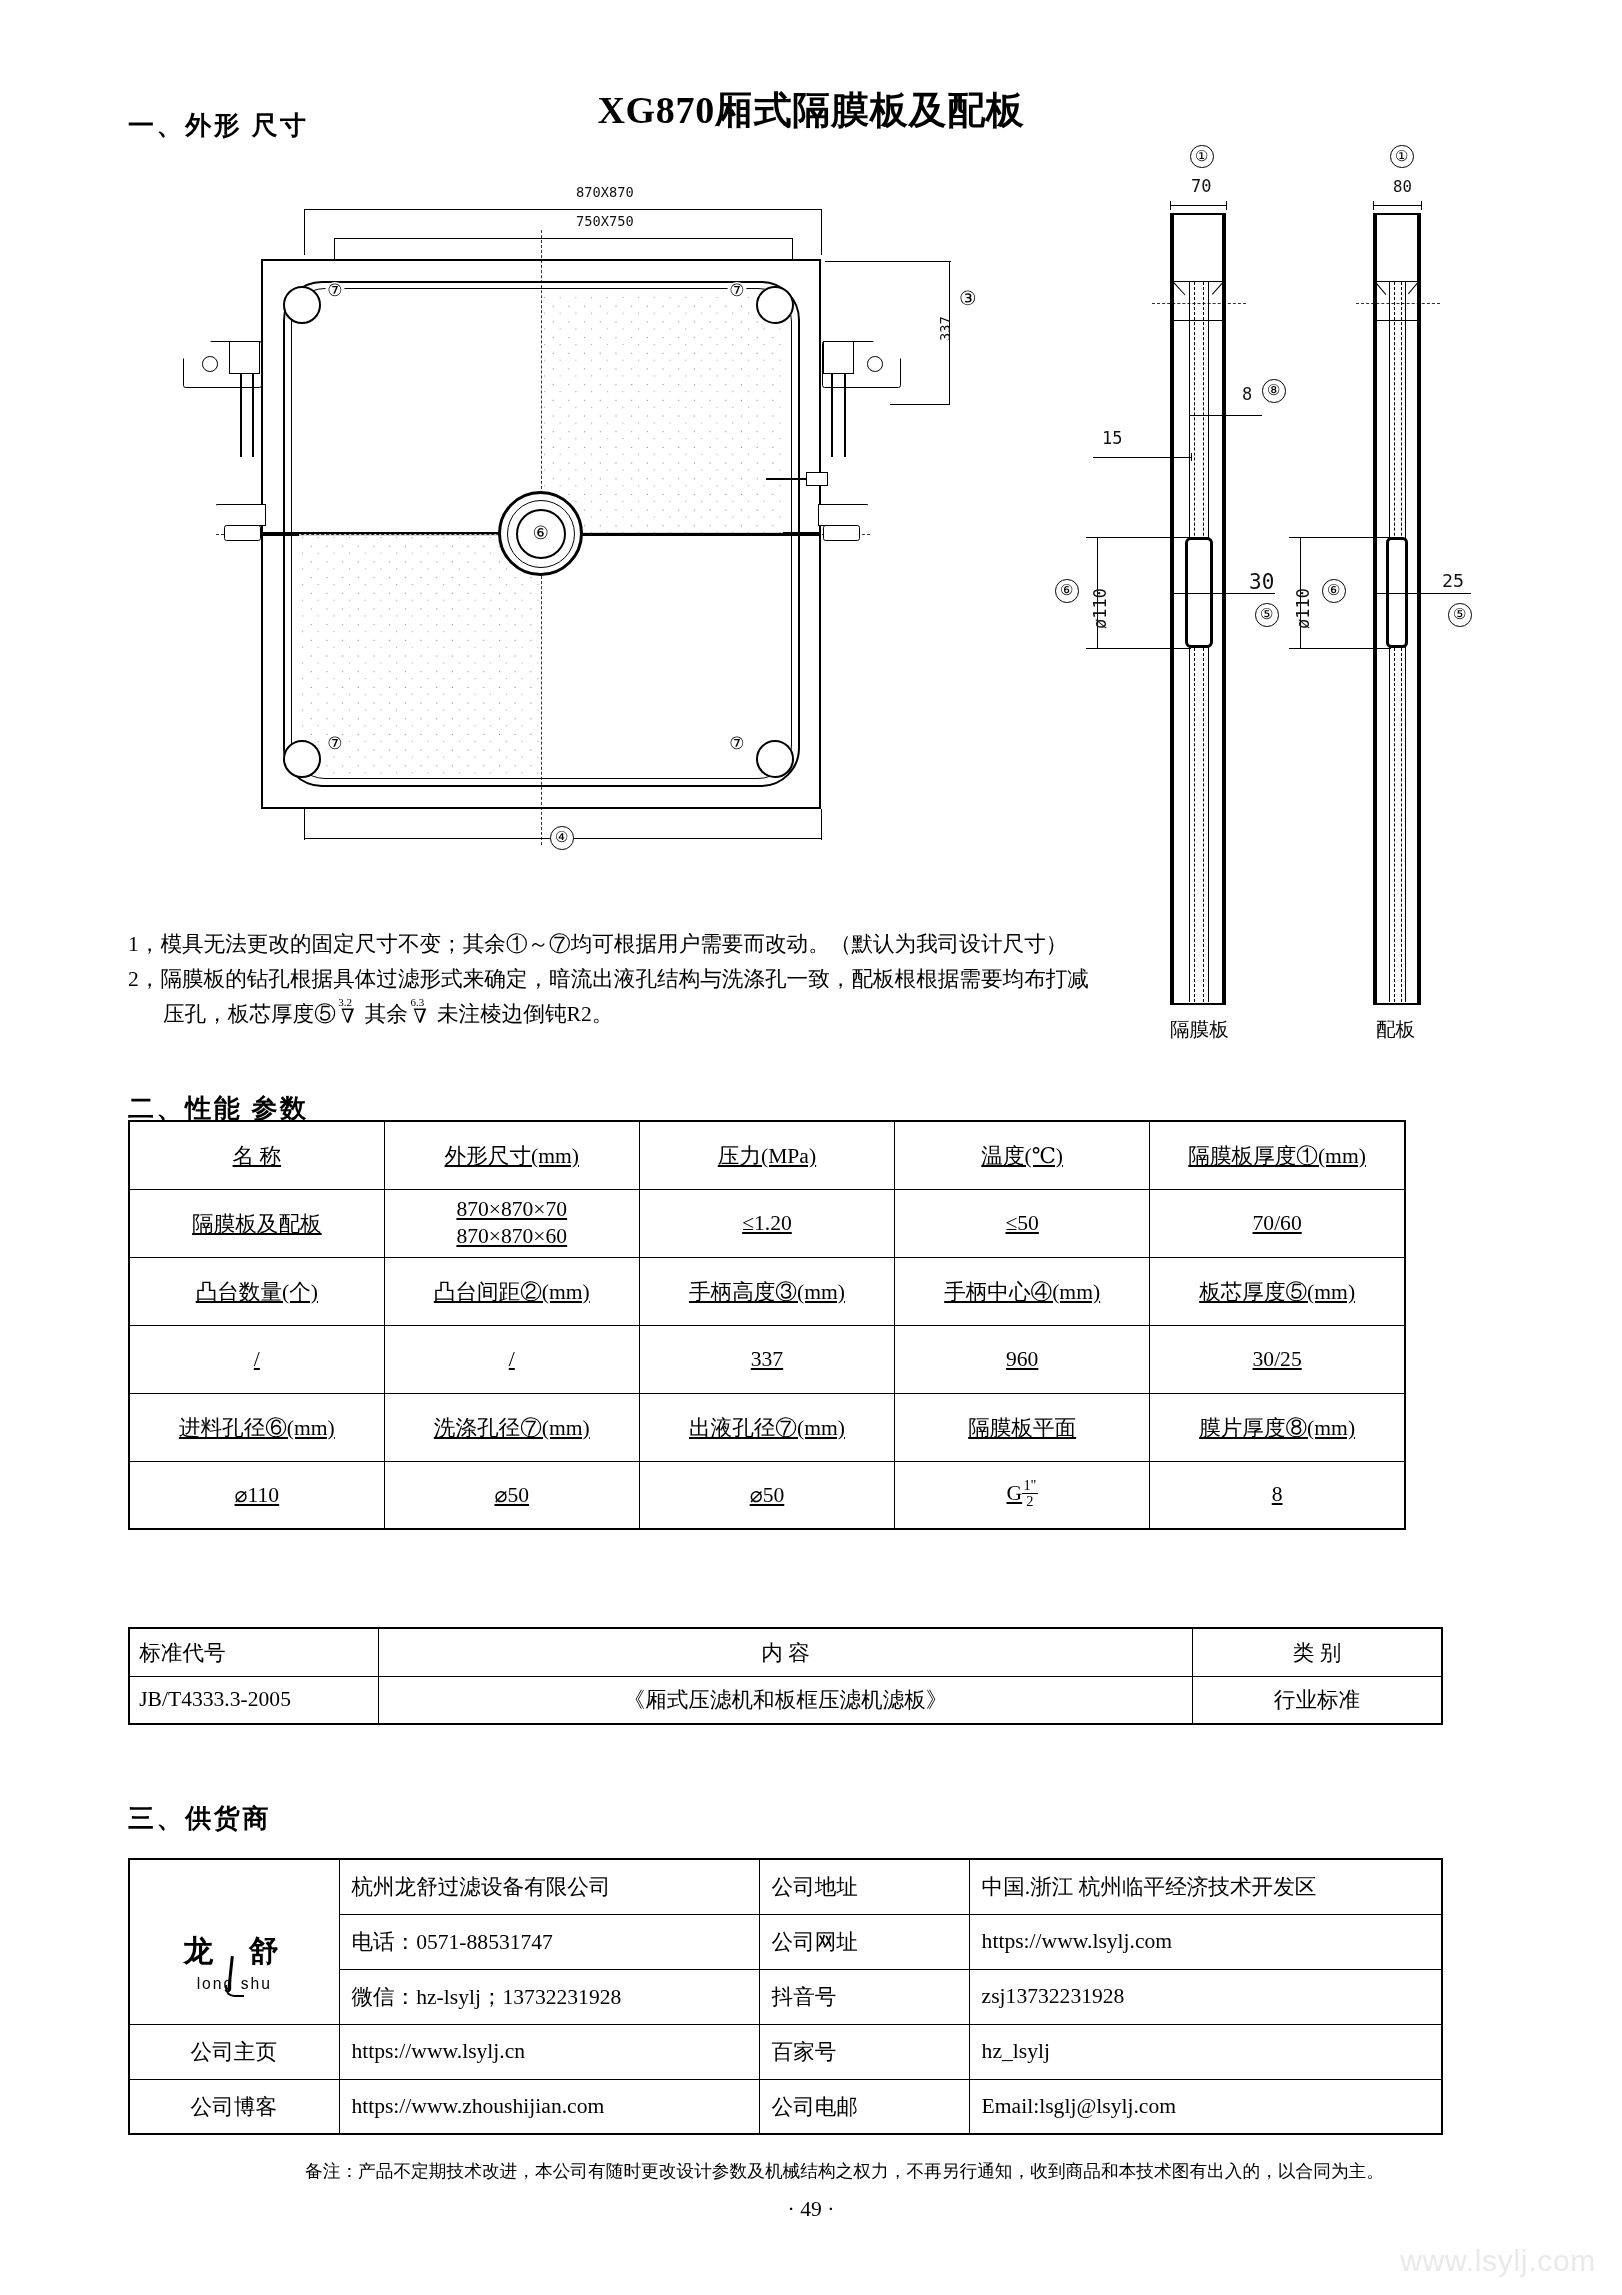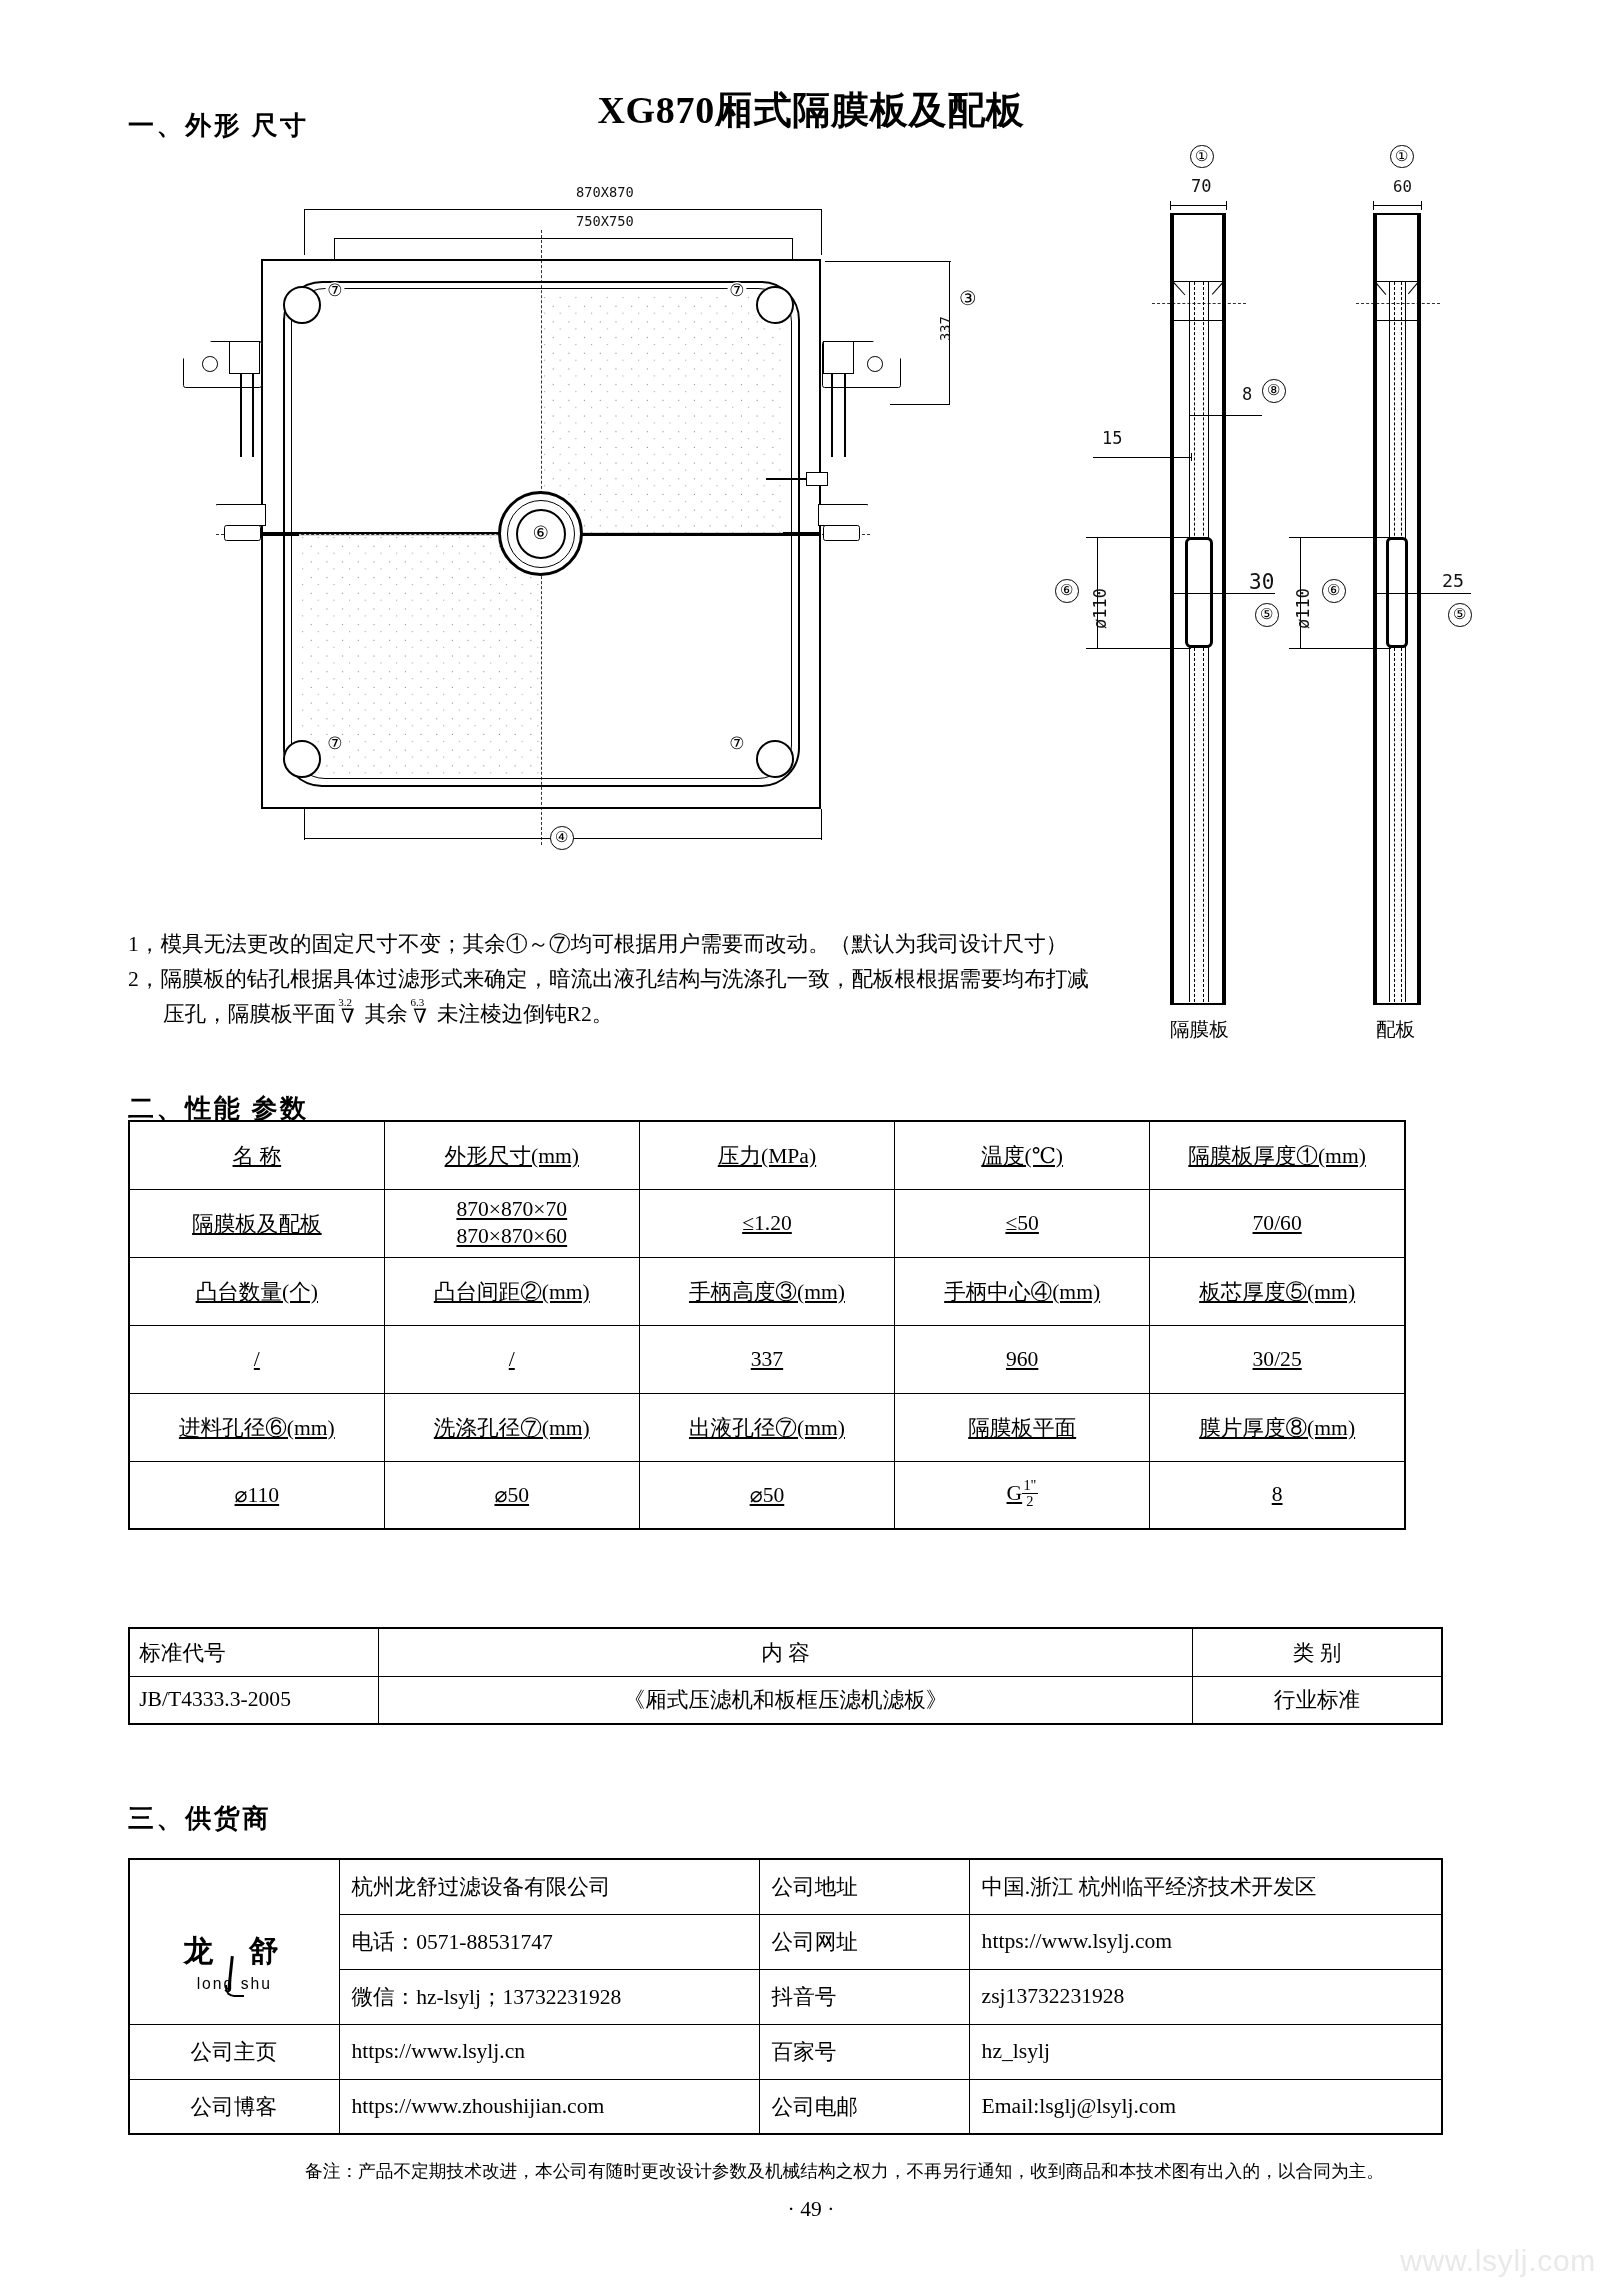--- a/index.html
+++ b/index.html
@@ -311,21 +311,21 @@
     <div class="dimtext vtext" style="left:972px; top:478px; transform:rotate(-90deg); font-size:17px;">ø110</div>
     <div class="circnum" style="left:937px; top:428px;">⑥</div>
 
     <div class="dimtext" style="left:1131px; top:419px; font-size:21px;">30</div>
     <div class="circnum" style="left:1137px; top:452px;">⑤</div>
     <div class="line hl" style="left:1052px; top:442px; width:105px;"></div>
 
     <div class="viewlabel" style="left:1052px; top:865px;">隔膜板</div>
 
     <div class="circnum" style="left:1272px; top:-6.5px;">①</div>
-    <div class="dimtext" style="left:1275px; top:26px; font-size:15.7px;">60</div>
+    <div class="dimtext" style="left:1275px; top:26px; font-size:15.7px;">80</div>
     <div class="line hl" style="left:1255px; top:54px; width:48px;"></div>
     <div class="line vl" style="left:1255px; top:50px; height:9.2px;"></div>
     <div class="line vl" style="left:1303px; top:50px; height:9.2px;"></div>
 
     <div class="sect" style="left:1255px; top:62px; width:48px; height:792px;"></div>
     <div class="sect-core" style="left:1271px; top:131px; width:17px; height:720px;"></div>
     <div class="line vl" style="left:1276px; top:131px; height:720px; border-left:0.7px dashed #000; background:transparent; width:0;"></div>
     <div class="line vl" style="left:1283px; top:131px; height:720px; border-left:0.7px dashed #000; background:transparent; width:0;"></div>
     <div class="line" style="left:1258px; top:131px; width:15.7px; height:1.3px; transform:rotate(50deg); transform-origin:left top;"></div>
     <div class="line" style="left:1301px; top:131px; width:15.7px; height:1.3px; transform:rotate(130deg); transform-origin:left top;"></div>
@@ -344,21 +344,21 @@
     <div class="circnum" style="left:1330px; top:452px;">⑤</div>
     <div class="line hl" style="left:1255px; top:442px; width:98px;"></div>
 
     <div class="viewlabel" style="left:1258px; top:865px;">配板</div>
   </div>
 
   <div class="notes">
     <p>1，模具无法更改的固定尺寸不变；其余①～⑦均可根据用户需要而改动。（默认为我司设计尺寸）</p>
     <p>2，隔膜板的钻孔根据具体过滤形式来确定，暗流出液孔结构与洗涤孔一致，配板根根据需要均布打减</p>
     <p class="indent">
-      <span>压孔，隔膜板平面</span><span class="ra"><span class="n">3.2</span><span class="v">∇</span></span><span>其余</span><span class="ra"><span class="n">6.3</span><span class="v">∇</span></span><span>未注棱边倒钝R2。</span>
+      <span>压孔，板芯厚度⑤</span><span class="ra"><span class="n">3.2</span><span class="v">∇</span></span><span>其余</span><span class="ra"><span class="n">6.3</span><span class="v">∇</span></span><span>未注棱边倒钝R2。</span>
     </p>
   </div>
 
   <div class="sec-head" style="left:128px; top:1091px;">二、性能 参数</div>
 
   <table class="tbl" id="perf-table">
     <colgroup>
       <col style="width:20%">
         <col style="width:20%">
         <col style="width:20%">

